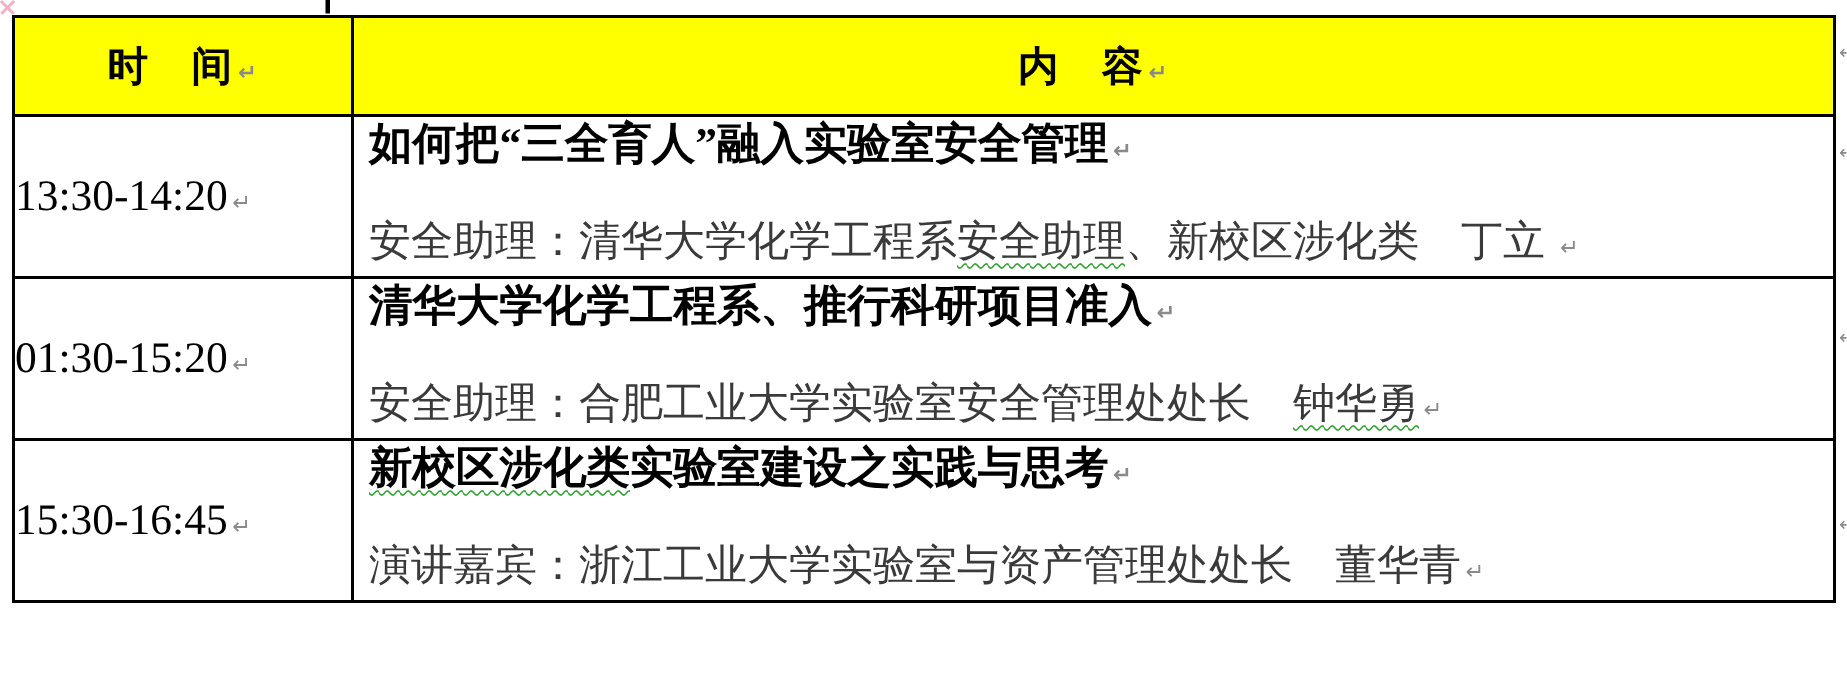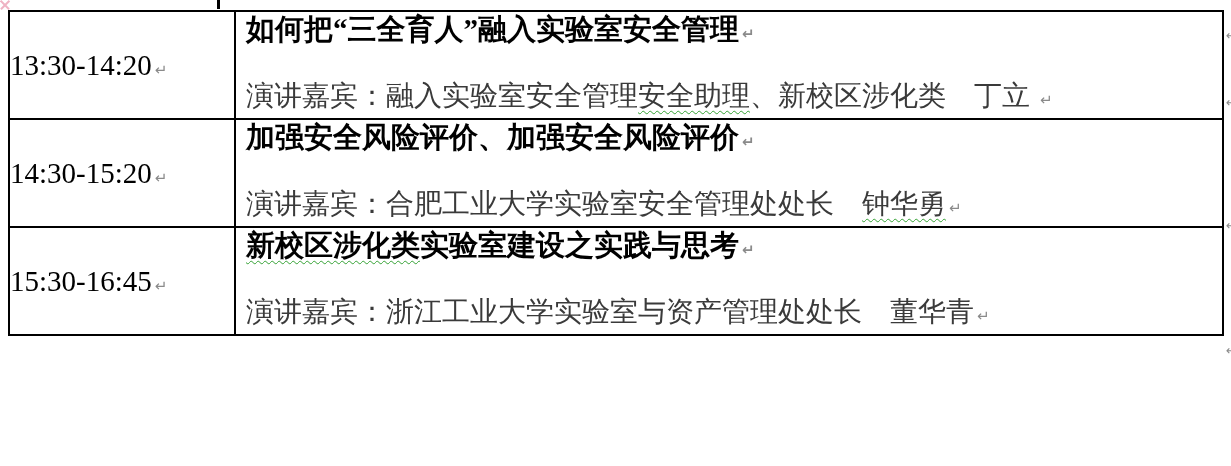--- a/index.html
+++ b/index.html
@@ -65,37 +65,41 @@
   <div class="d1"></div>
     <div class="d2"></div>
 </div>
 
 <table class="schedule">
   <colgroup>
     <col style="width:226px">
     <col>
   </colgroup>
   <tbody>
+      <tr>
+    <th class="hdr"><span>时　间</span><span class="pmark">↵</span></th>
+    <th class="hdr"><span>内　容</span><span class="pmark">↵</span></th>
+  </tr>
 
   <tr>
     <td class="time"><span>13:30-14:20</span><span class="pmark">↵</span></td>
     <td class="content">
       <div class="content-inner">
         <div class="line title-line"><span>如何把“三全育人”融入实验室安全管理</span><span class="wavy"></span><span></span><span class="pmark">↵</span></div>
-        <div class="line speaker-line"><span>演讲嘉宾：融入实验室安全管理</span><span class="wavy">安全助理</span><span>、新校区涉化类　丁立 </span><span class="pmark">↵</span></div>
+        <div class="line speaker-line"><span>安全助理：清华大学化学工程系</span><span class="wavy">安全助理</span><span>、新校区涉化类　丁立 </span><span class="pmark">↵</span></div>
       </div>
     </td>
   </tr>
 
   <tr>
-    <td class="time"><span>14:30-15:20</span><span class="pmark">↵</span></td>
+    <td class="time"><span>01:30-15:20</span><span class="pmark">↵</span></td>
     <td class="content">
       <div class="content-inner">
-        <div class="line title-line"><span>加强安全风险评价、加强安全风险评价</span><span class="wavy"></span><span></span><span class="pmark">↵</span></div>
-        <div class="line speaker-line"><span>演讲嘉宾：合肥工业大学实验室安全管理处处长　</span><span class="wavy">钟华勇</span><span></span><span class="pmark">↵</span></div>
+        <div class="line title-line"><span>清华大学化学工程系、推行科研项目准入</span><span class="wavy"></span><span></span><span class="pmark">↵</span></div>
+        <div class="line speaker-line"><span>安全助理：合肥工业大学实验室安全管理处处长　</span><span class="wavy">钟华勇</span><span></span><span class="pmark">↵</span></div>
       </div>
     </td>
   </tr>
 
   <tr>
     <td class="time"><span>15:30-16:45</span><span class="pmark">↵</span></td>
     <td class="content">
       <div class="content-inner">
         <div class="line title-line"><span></span><span class="wavy">新校区涉化类</span><span>实验室建设之实践与思考</span><span class="pmark">↵</span></div>
         <div class="line speaker-line"><span>演讲嘉宾：浙江工业大学实验室与资产管理处处长　董华青</span><span class="wavy"></span><span></span><span class="pmark">↵</span></div>

